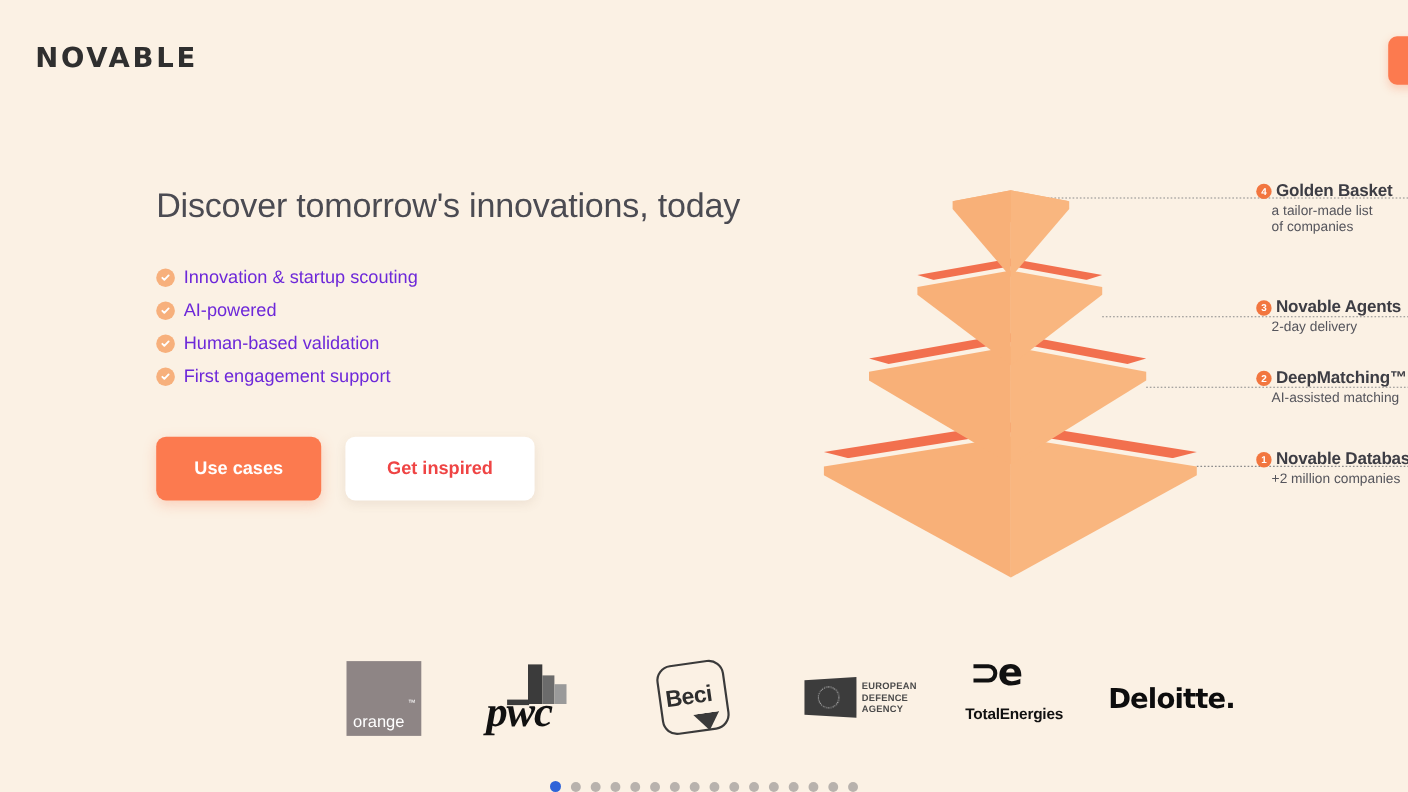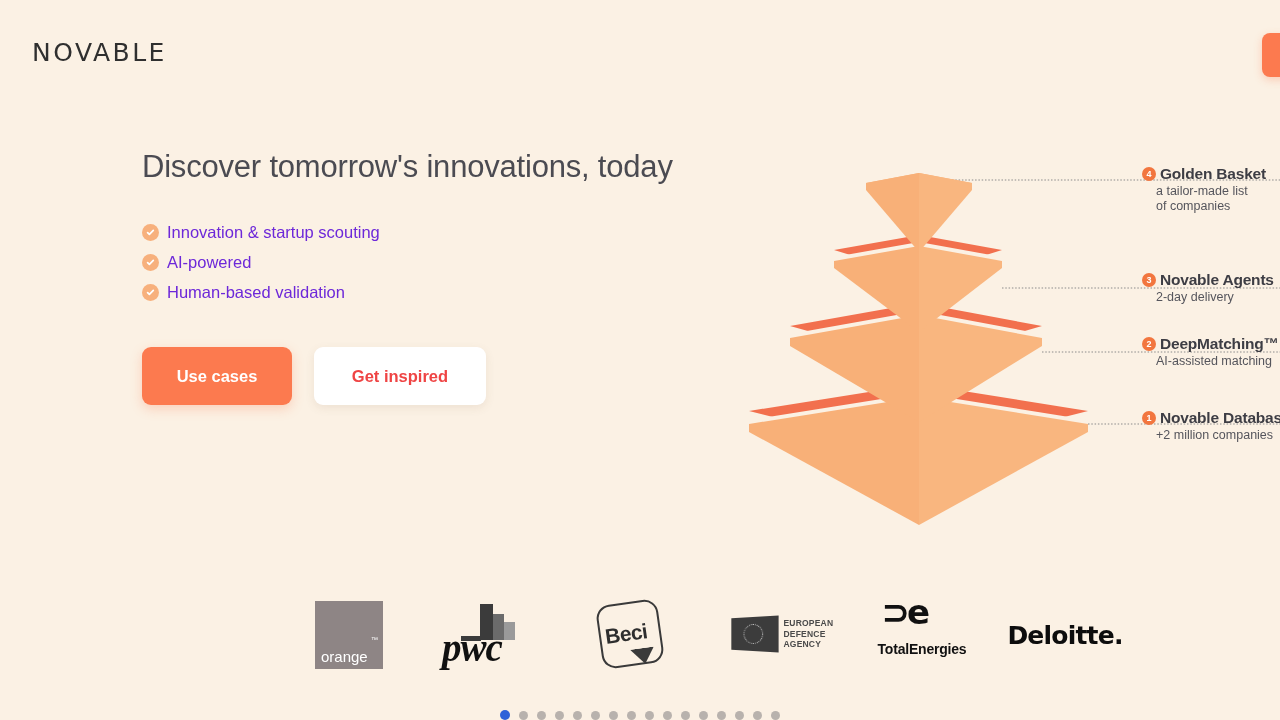--- a/index.html
+++ b/index.html
@@ -13,21 +13,21 @@
   .page { position:relative; width:1280px; height:720px; overflow:hidden; }
 
   
   .header {
     position:absolute; top:0; left:0; width:1280px; height:100px;
     display:flex; align-items:center;
   }
   .logo {
     position:absolute; left:32px; top:38px;
     font-family:"DejaVu Sans", sans-serif;
-    font-size:25px; font-weight:400; letter-spacing:2.5px;
+    font-size:25px; font-weight:700; letter-spacing:2.5px;
     color:#2f2f2f;
   }
   .nav {
     position:absolute; right:105px; top:42px;
     display:flex; align-items:center; gap:32px;
   }
   .nav-item {
     font-size:15.5px; color:#4f4f55; text-decoration:none;
     white-space:nowrap; letter-spacing:0.1px;
   }
@@ -35,21 +35,21 @@
     position:absolute; left:1262px; top:33px;
     width:60px; height:44px; border-radius:8px;
     background:#fc7a4f; border:none; cursor:pointer;
     box-shadow:0 3px 8px rgba(252,122,79,0.30);
   }
 
   
   .hero-left { position:absolute; left:142px; top:148px; width:560px; }
   .hero-title {
     font-size:31px; line-height:1.24; font-weight:400;
-    color:#4b4b52; letter-spacing:-0.2px;
+    color:#4b4b52; letter-spacing:-0.2px;margin-top:20px;
   }
   .feature-list { list-style:none; margin-top:37px; }
   .feature-item {
     display:flex; align-items:center; gap:8px;
     margin-bottom:11px; font-size:16.5px; color:#6d28d9;
   }
   .check-icon {
     flex:0 0 auto; width:17px; height:17px; border-radius:50%;
     background:#f7b07c; display:flex; align-items:center;
     justify-content:center; position:relative;
@@ -208,20 +208,28 @@
         <span>AI-powered</span>
       </li>
       <li class="feature-item">
         <span class="check-icon">
           <svg width="11" height="11" viewBox="0 0 11 11">
               <path d="M2.6 5.6 L4.4 7.4 L8.3 3.4" stroke="#ffffff" stroke-width="1.7" fill="none" stroke-linecap="round" stroke-linejoin="round"></path>
             </svg>
         </span>
         <span>Human-based validation</span>
       </li>
+      <li class="feature-item">
+        <span class="check-icon">
+          <svg width="11" height="11" viewBox="0 0 11 11">
+              <path d="M2.6 5.6 L4.4 7.4 L8.3 3.4" stroke="#ffffff" stroke-width="1.7" fill="none" stroke-linecap="round" stroke-linejoin="round"></path>
+            </svg>
+        </span>
+        <span>First engagement support</span>
+      </li>
     </ul>
 
     <div class="cta-row">
       <button class="btn btn-primary">Use cases</button>
       <button class="btn btn-secondary">Get inspired</button>
     </div>
   </div>
 
   <div class="pyramid-wrap">
     <svg class="pyramid-svg" width="590" height="410" viewBox="0 0 590 410">

